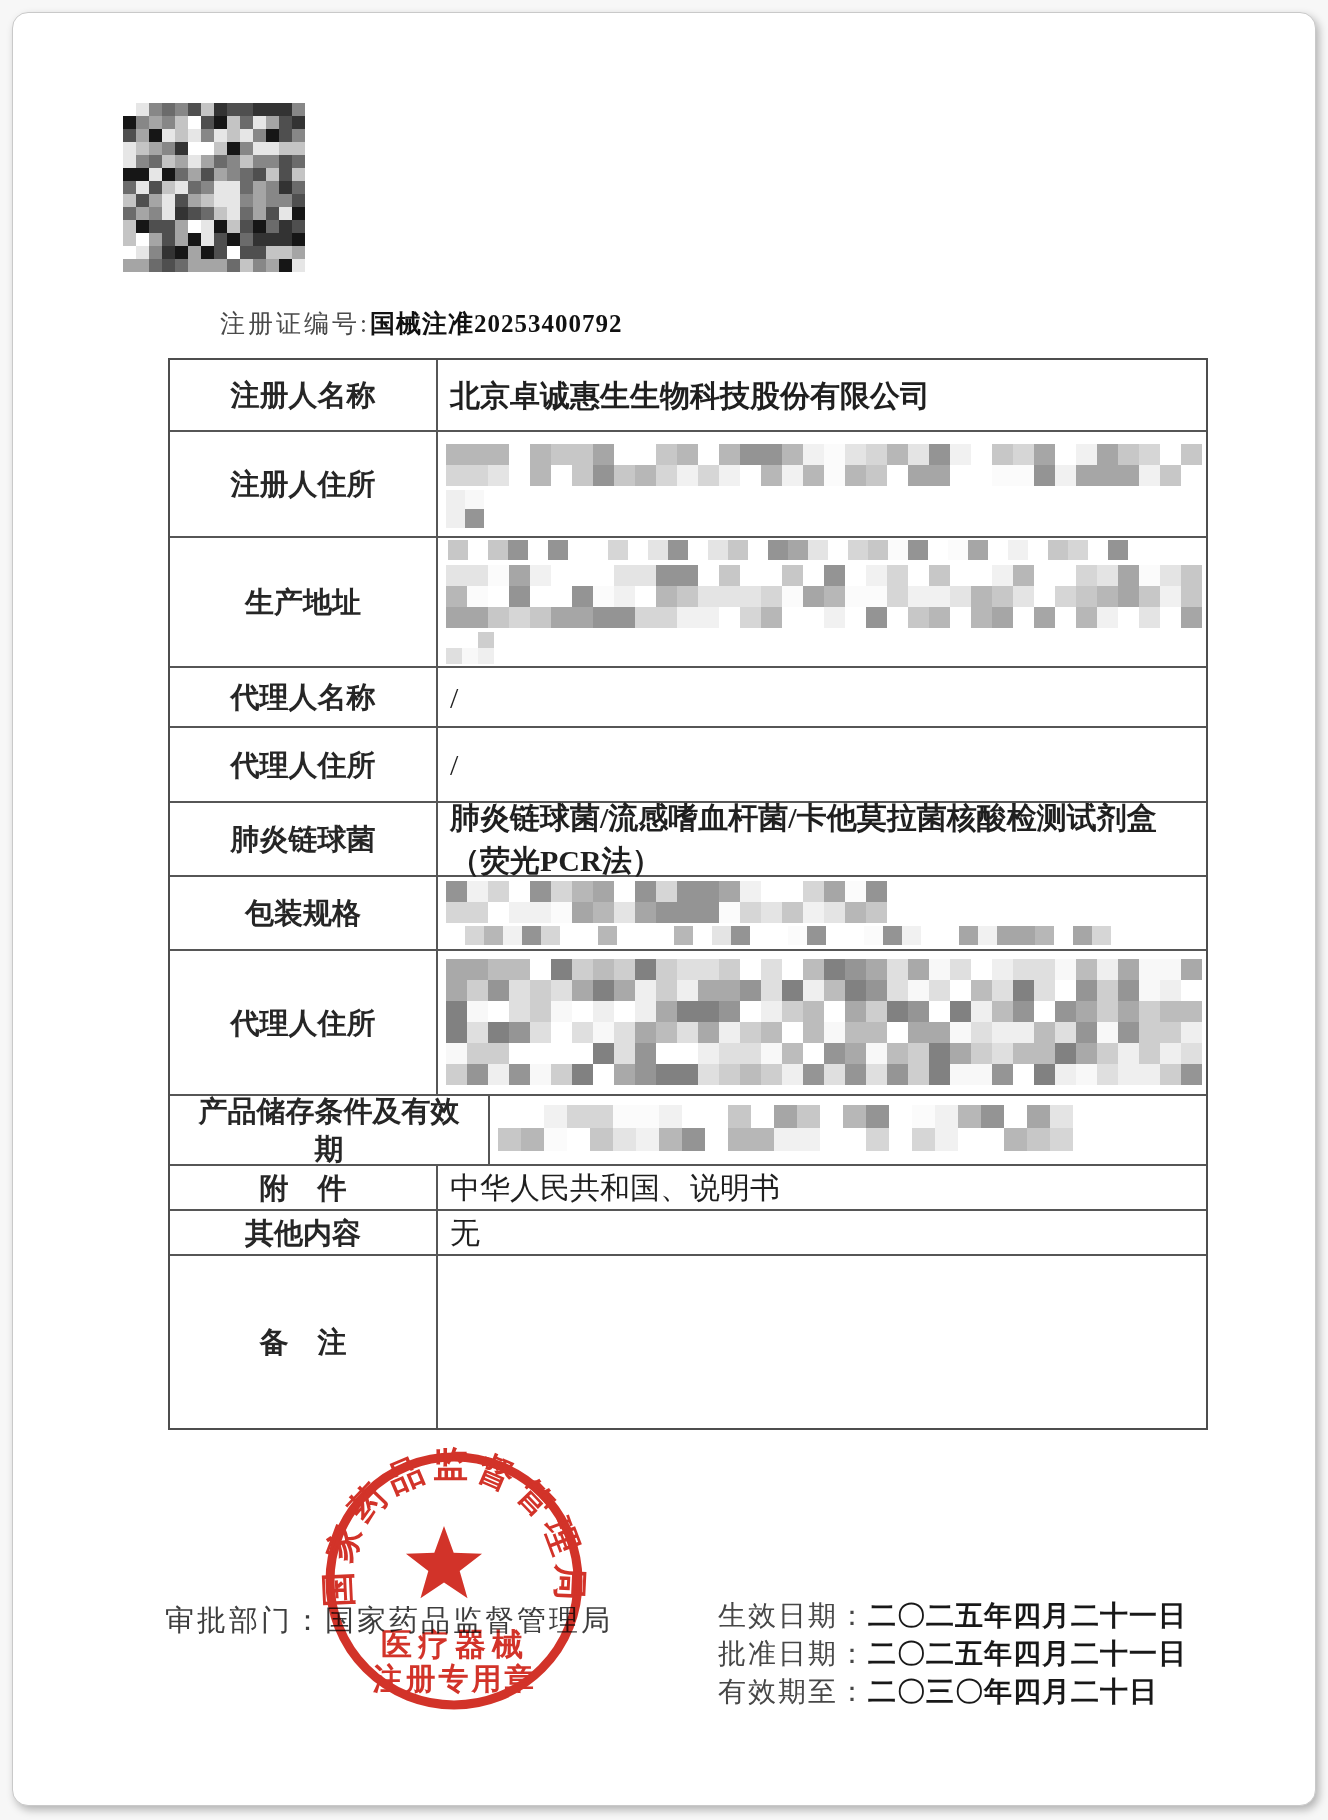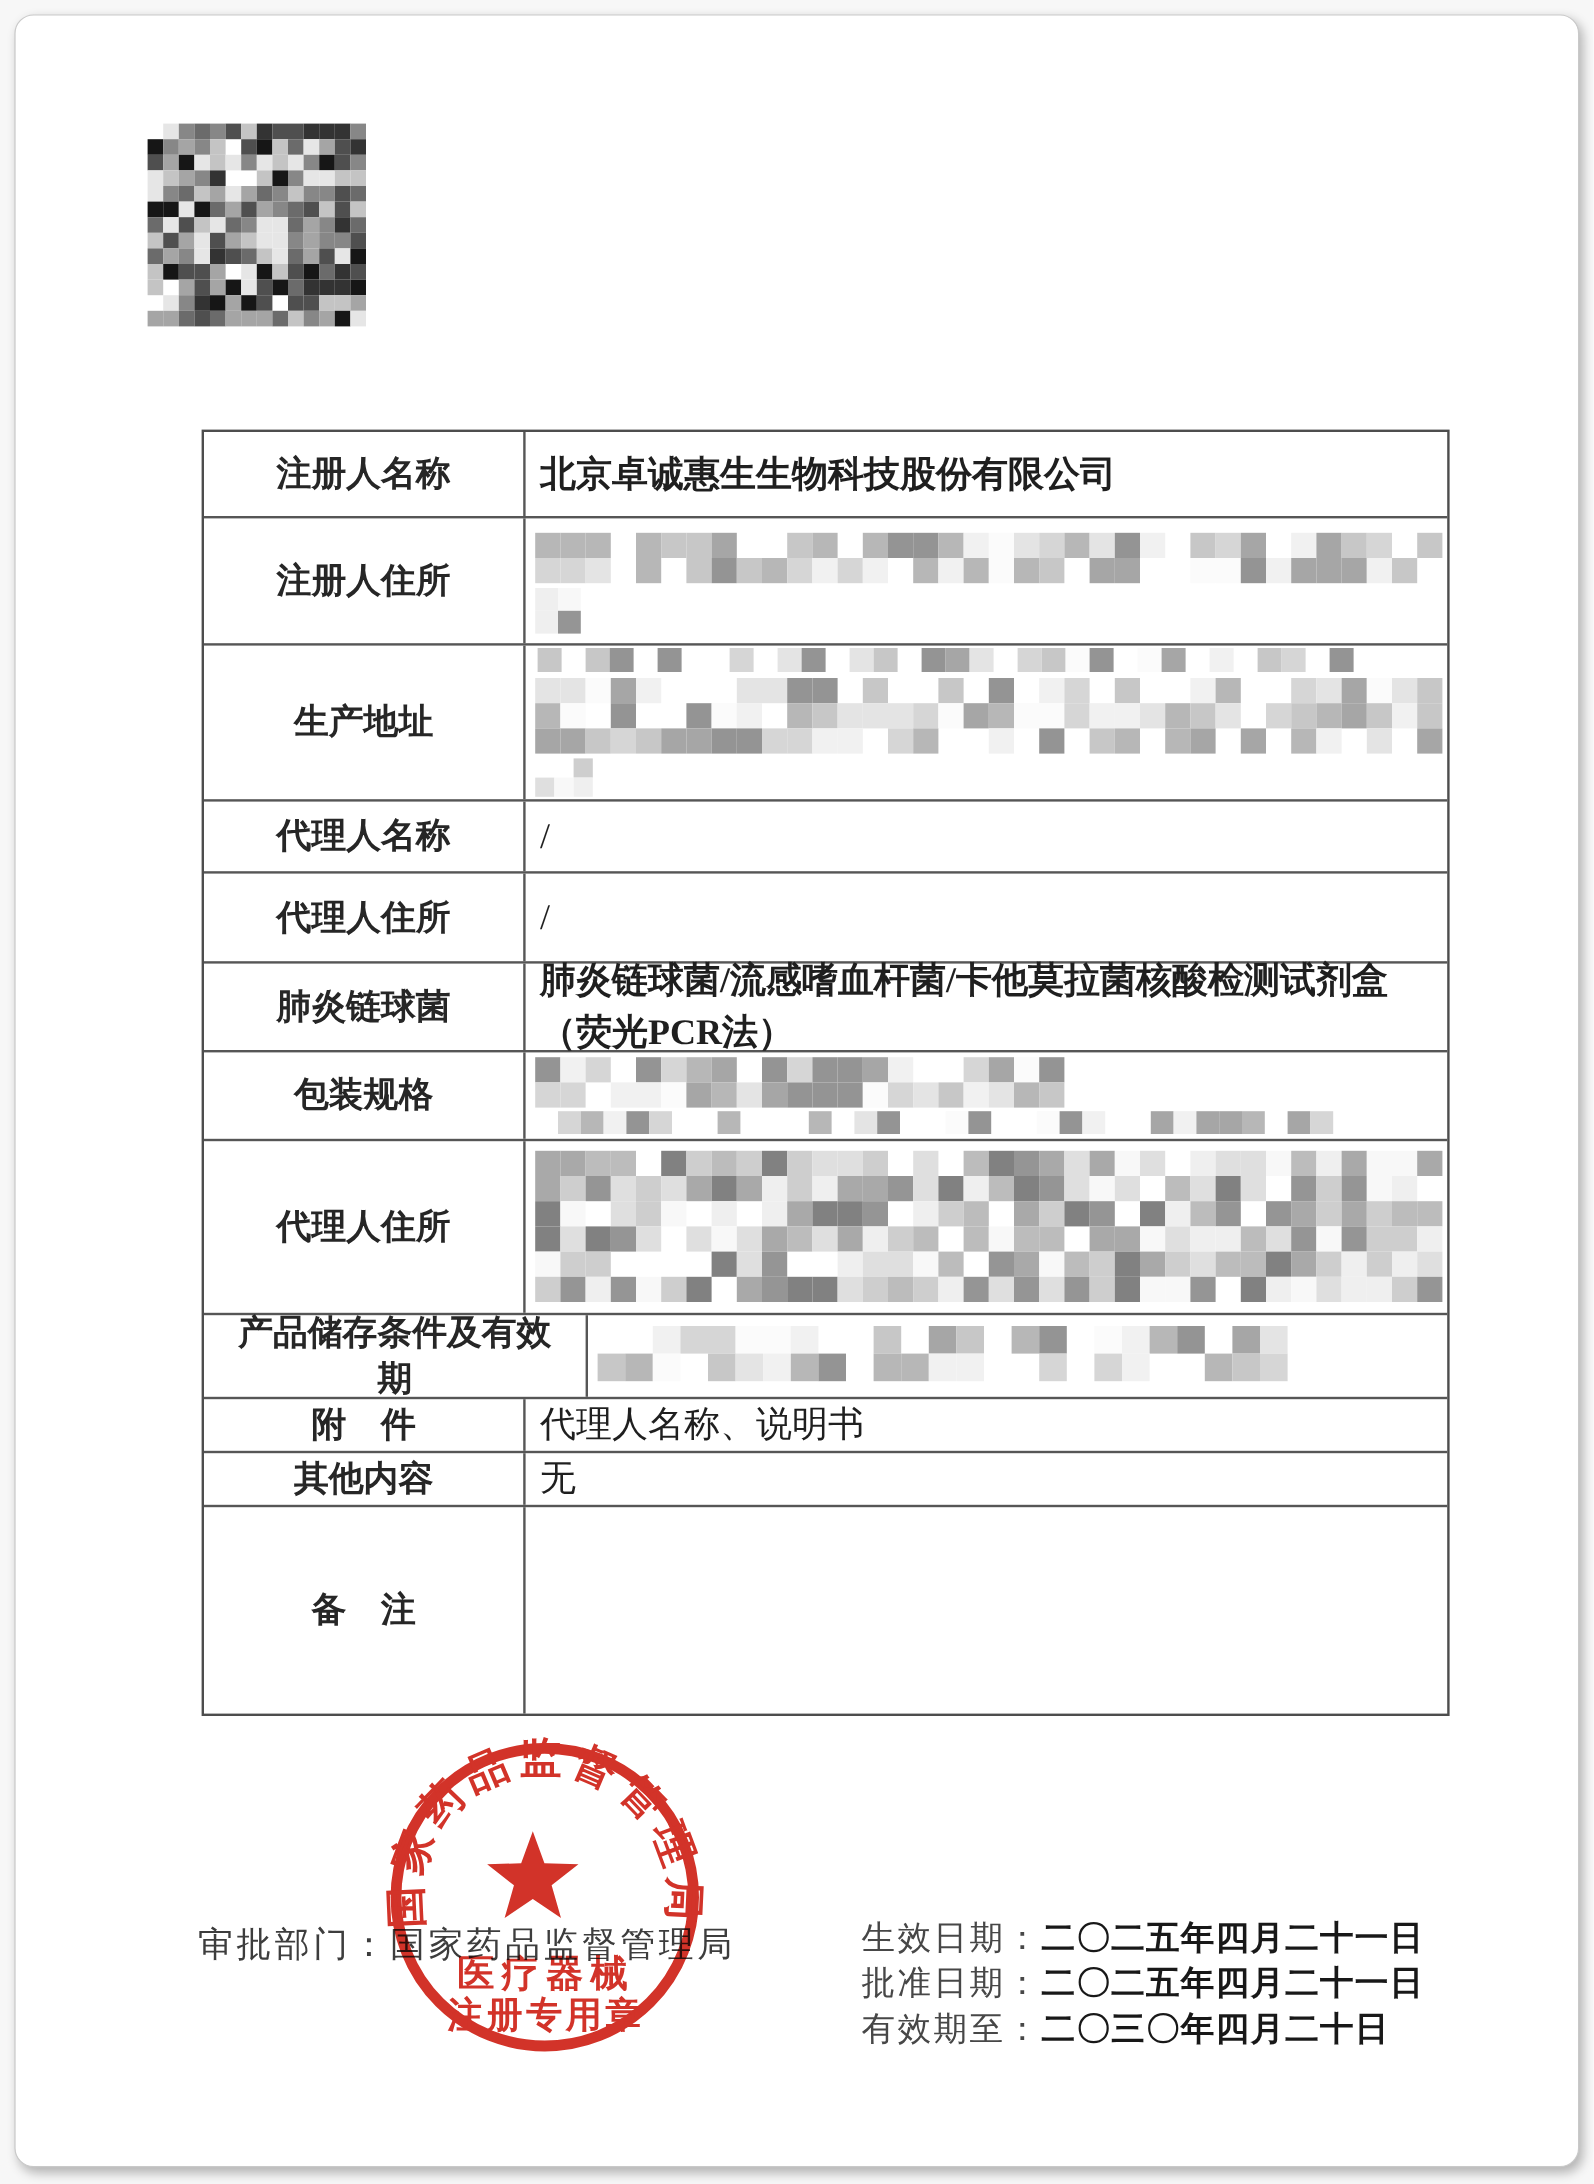--- a/index.html
+++ b/index.html
@@ -249,20 +249,23 @@
       <div style="background: rgb(196, 196, 196);"></div>
       <div style="background: rgb(135, 135, 135);"></div>
       <div style="background: rgb(165, 165, 165);"></div>
       <div style="background: rgb(22, 22, 22);"></div>
       <div style="background: rgb(230, 230, 230);"></div>
     </div>
 
   <div class="title">
   </div>
 
+  <div class="regno">
+    <span class="lab">注册证编号:</span><span class="val">国械注准20253400792</span>
+  </div>
 
   <div class="cert-table">
 
     <div class="trow r1">
       <div class="tlabel">
           <span>注册人名称</span>
         </div>
       <div class="tvalue">
           <span>北京卓诚惠生生物科技股份有限公司</span>
         </div>
@@ -924,21 +927,21 @@
             <div style="background: rgb(214, 214, 214);"></div>
           </div>
       </div>
     </div>
 
     <div class="trow r11">
       <div class="tlabel">
           <span>附　件</span>
         </div>
       <div class="tvalue">
-          <span>代理人名称、说明书</span>
+          <span>中华人民共和国、说明书</span>
         </div>
     </div>
 
     <div class="trow r12">
       <div class="tlabel">
           <span>其他内容</span>
         </div>
       <div class="tvalue">
           <span>无</span>
         </div>

